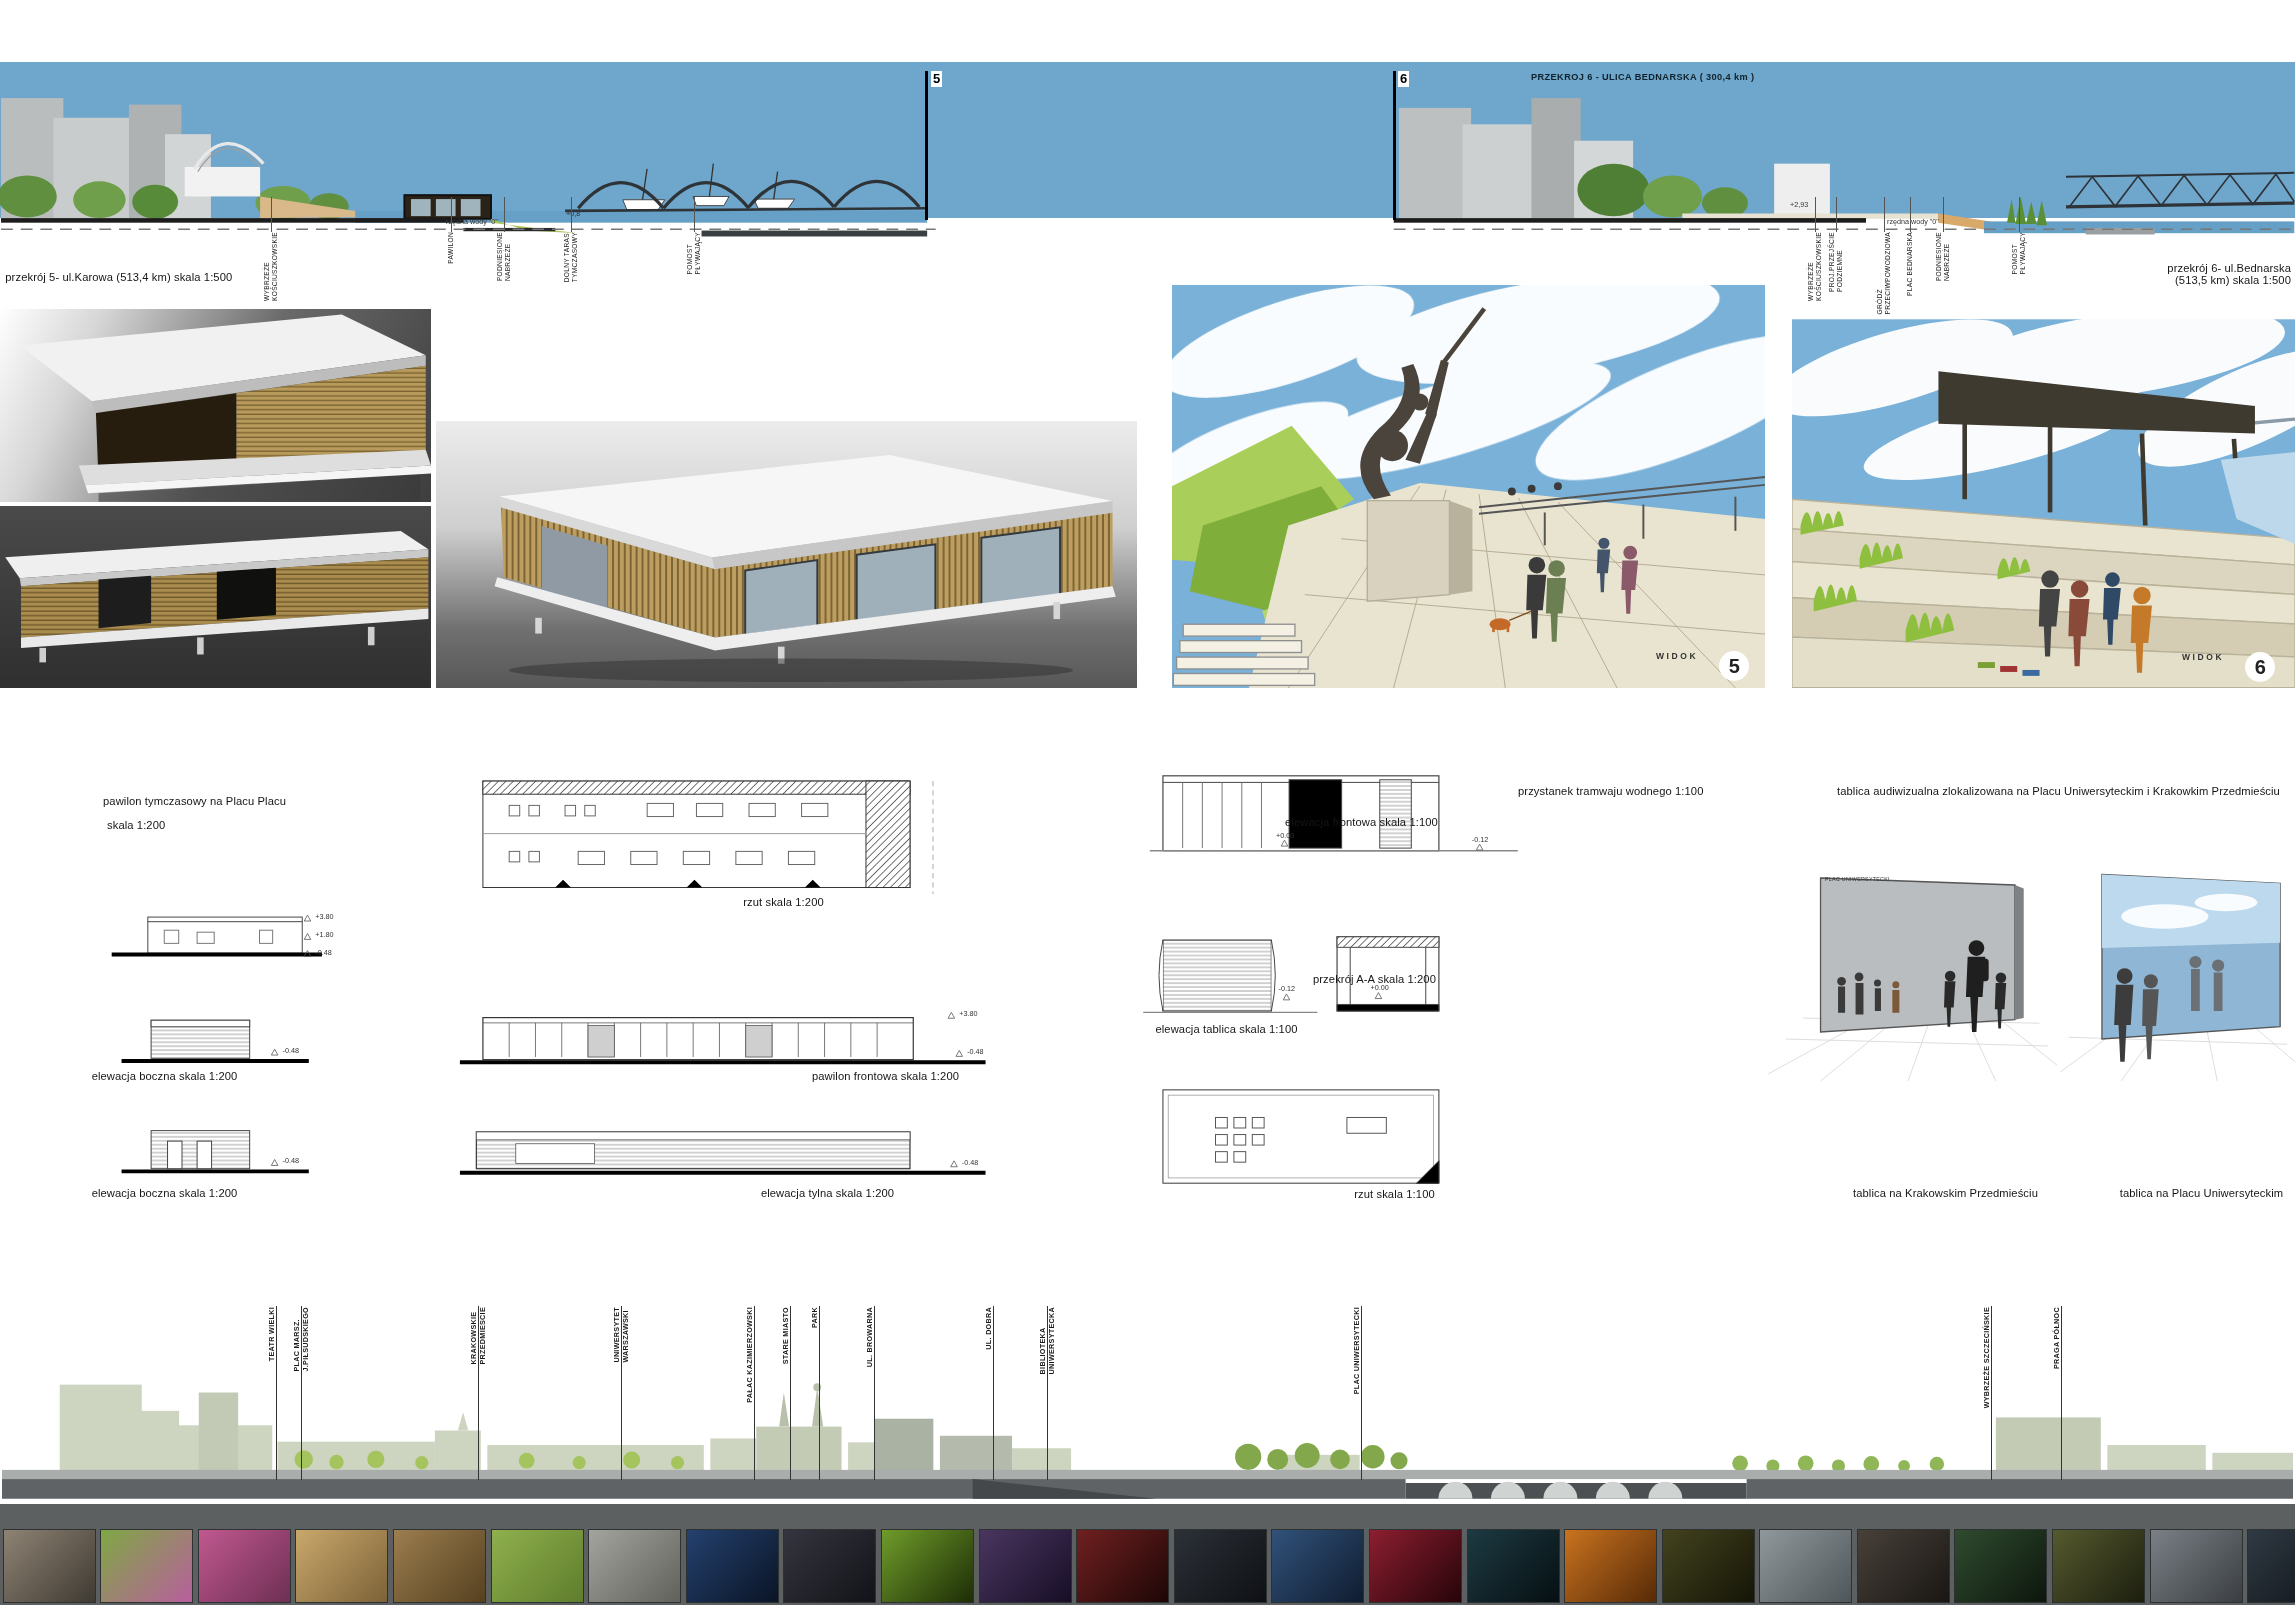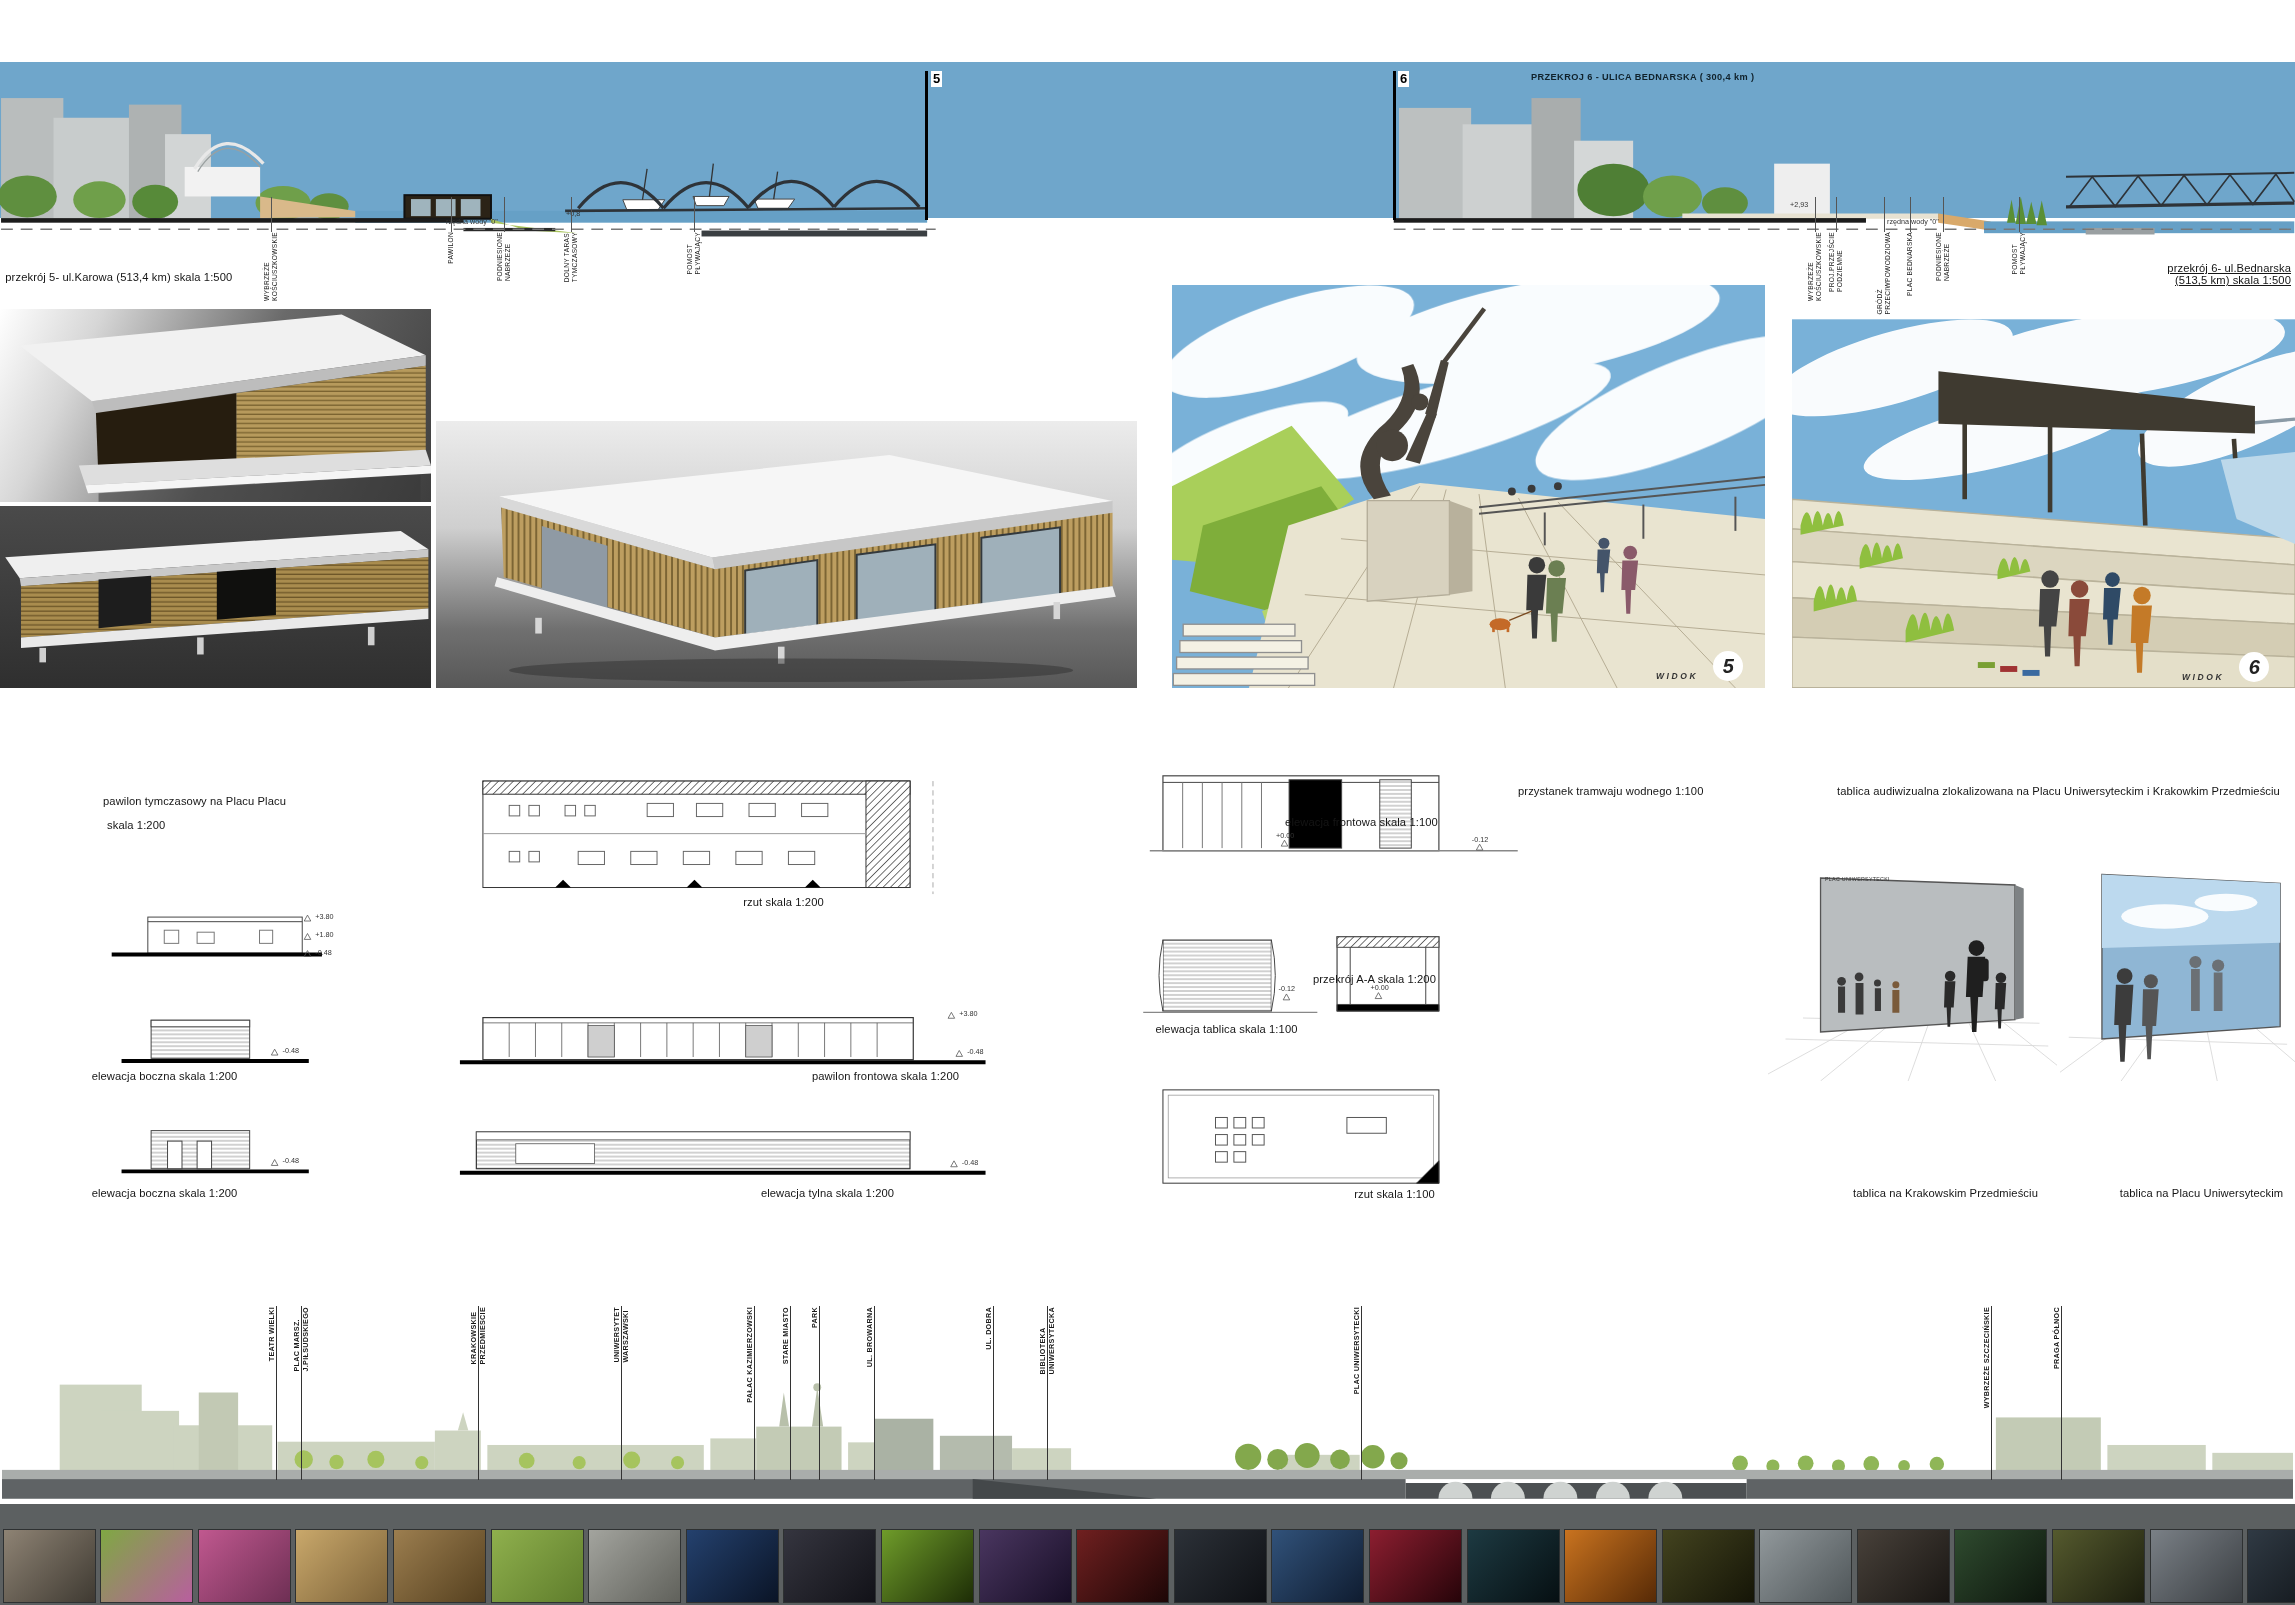--- a/index.html
+++ b/index.html
@@ -16,21 +16,21 @@
           line-height:1.25;letter-spacing:0.3px;color:#1a1a1a;white-space:pre-line;}
   .leader{position:absolute;display:flex;flex-direction:column;align-items:center;}
   .leader .lline{width:0.7px;background:#555;}
   .pan-leader{position:absolute;}
   .pan-leader .lline{position:absolute;left:9.2px;top:0;width:0.7px;background:#333;}
   .pan-leader .vlabel{position:absolute;left:0;top:1.3px;font-size:7.2px;font-weight:700;}
   .marker-bar{position:absolute;width:3.3px;background:#000;}
   .marker-num{position:absolute;font-size:13px;font-weight:700;color:#000;background:#fff;
               padding:0 2px;line-height:16px;}
   .render{position:absolute;}
-  .widok{position:absolute;display:flex;align-items:flex-end;gap:15px;font-style:italic;}
+  .widok{position:absolute;display:flex;align-items:flex-start;gap:21px;}
   .widok .wtxt{font-size:8.5px;font-weight:700;letter-spacing:2.6px;color:#333;}
   .widok .wnum{width:30px;height:30px;border-radius:50%;background:#fff;color:#222;
                font-size:20px;font-weight:700;display:flex;align-items:center;justify-content:center;}
   .filmband{position:absolute;left:0;top:1504px;width:2295px;height:102px;background:#5c6061;}
   .filmrow{position:absolute;left:2.6px;top:25px;display:flex;gap:4.6px;}
   .tile{width:91px;height:72px;border:0.7px solid #2e3132;}
   .twolines{white-space:pre-line;}
 </style>
 </head>
 <body>
@@ -115,21 +115,21 @@
   </g>
 </svg>
 
 <div class="marker-bar" style="left:925px;top:71px;height:149px;"></div>
 <div class="marker-num" style="left:931px;top:71px;">5</div>
 <div class="marker-bar" style="left:1393px;top:71px;height:149px;"></div>
 <div class="marker-num" style="left:1398px;top:71px;">6</div>
 
 <div class="abs title6" style="left:1531px;top:72px;">PRZEKROJ 6 - ULICA BEDNARSKA ( 300,4 km )</div>
 <div class="abs cap" style="left:5.3px;top:271px;">przekrój 5- ul.Karowa (513,4 km) skala 1:500</div>
-<div class="abs cap r" style="right:4px;top:262px;text-decoration:underline;">
+<div class="abs cap r" style="right:4px;top:262px;">
   <div>przekrój 6- ul.Bednarska</div>
   <div>(513,5 km) skala 1:500</div>
 </div>
 <div class="abs note" style="left:446px;top:217px;">rzędna wody "0"</div>
 <div class="abs note" style="left:1887px;top:217px;">rzędna wody "0"</div>
 <div class="abs note" style="left:566px;top:209px;">+0,8</div>
 <div class="abs note" style="left:1790px;top:200px;">+2,93</div>
 <div id="sec5-leaders" class="abs" style="left:0;top:0;">
     <div class="leader" style="left: 263px; top: 197px;">
       <div class="lline" style="height: 35px;"></div>

